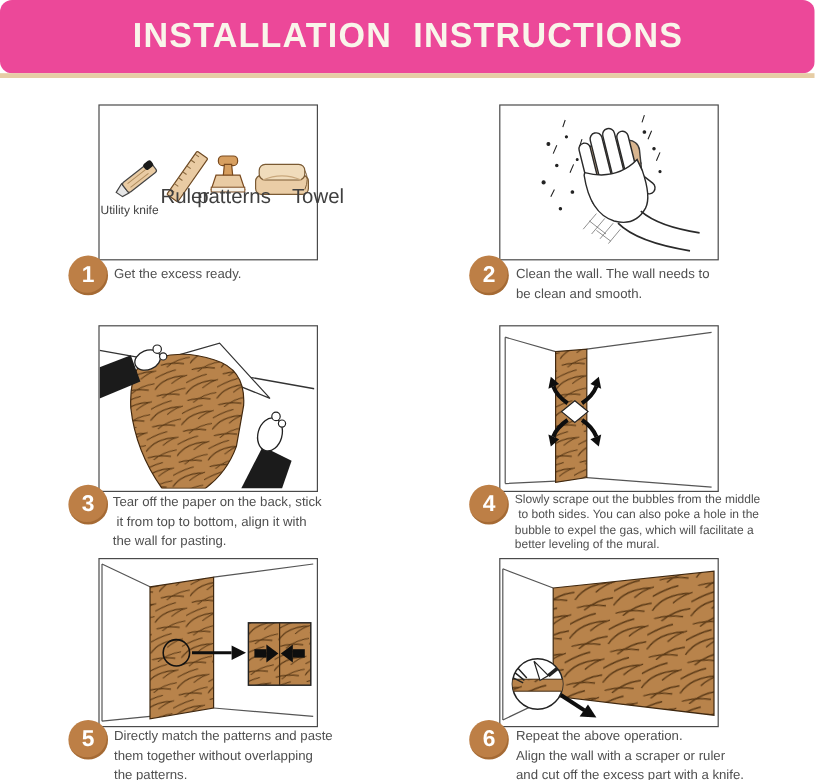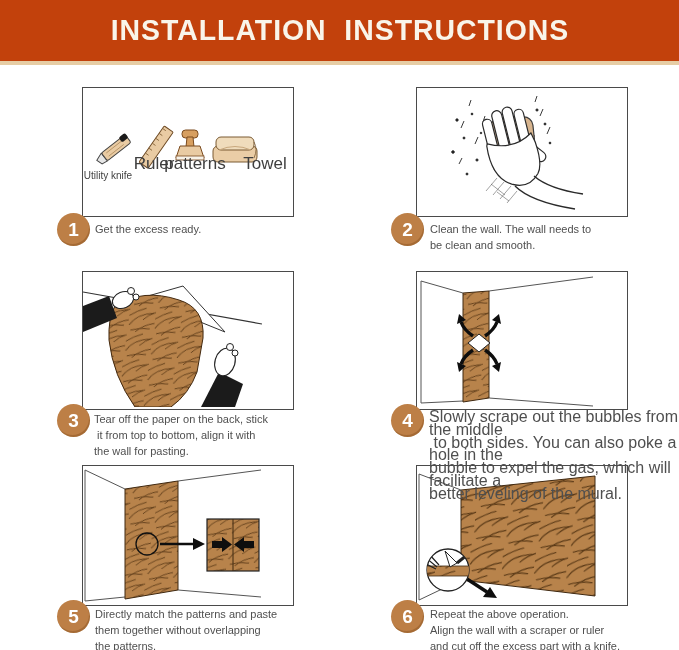--- a/index.html
+++ b/index.html
@@ -1,42 +1,42 @@
 <!DOCTYPE html>
 <html><head>
 <meta charset="utf-8">
 <style>
   html,body{margin:0;padding:0;background:#fff;}
   .page{position:relative;width:679px;height:650px;background:#ffffff;overflow:hidden;
         font-family:"Liberation Sans", sans-serif;}
   
-  .header{position:absolute;left:0;top:0;width:679px;height:61px;background:#c2410c;
-          display:flex;align-items:center;justify-content:center;}
+  .header{position:absolute;left:0;top:0;width:679px;height:61px;background:#ec4899;
+          display:flex;align-items:center;justify-content:center;border-radius:10px;}
   .header-accent{position:absolute;left:0;top:61px;width:679px;height:4px;background:#e6cda5;}
   .title{color:#f9f5ea;font-size:29px;font-weight:bold;letter-spacing:1px;white-space:pre;
          transform:scaleX(0.98);}
   
-  .step-box{position:absolute;background:#fff;border:1px solid #4a4a4a;padding-left:29px;}
+  .step-box{position:absolute;background:#fff;border:1px solid #4a4a4a;}
   .step-box svg{position:absolute;left:0;top:0;}
   #box1{left:82px;top:87px;width:181px;height:128px;}
   #box2{left:416px;top:87px;width:181px;height:128px;}
   #box3{left:82px;top:271px;width:181px;height:137px;}
   #box4{left:416px;top:271px;width:181px;height:137px;}
   #box5{left:82px;top:465px;width:181px;height:139px;}
   #box6{left:416px;top:465px;width:181px;height:139px;}
   
   .num-circle{position:absolute;width:33px;height:33px;border-radius:50%;background:#bd7f46;
               color:#fff;font-weight:bold;font-size:19px;display:flex;align-items:center;
               justify-content:center;box-shadow:inset -1px -2px 0 rgba(120,70,20,.35);}
   #num1{left:57px;top:213px;} #num2{left:391px;top:213px;}
   #num3{left:57px;top:404px;} #num4{left:391px;top:404px;}
   #num5{left:57px;top:600px;} #num6{left:391px;top:600px;}
   
   .caption{position:absolute;color:#4f4f4f;font-size:11px;line-height:16px;white-space:pre-wrap;}
-  .caption-sm{font-size:16px;line-height:12.8px;}
+  .caption-sm{font-size:10px;line-height:12.8px;}
   #cap1{left:95px;top:221px;} #cap2{left:430px;top:221px;}
   #cap3{left:94px;top:411px;} #cap4{left:429px;top:411px;}
   #cap5{left:95px;top:606px;} #cap6{left:430px;top:606px;}
   
   .tool-label{position:absolute;top:66px;transform:translateX(-50%);color:#3f3f3f;
               font-size:17px;white-space:nowrap;}
   .tool-label.small{font-size:10px;top:82px;}
   #tl1{left:25px;} #tl2{left:71px;} #tl3{left:112px;} #tl4{left:160px;margin-left:22px;}
 </style>
 </head>

